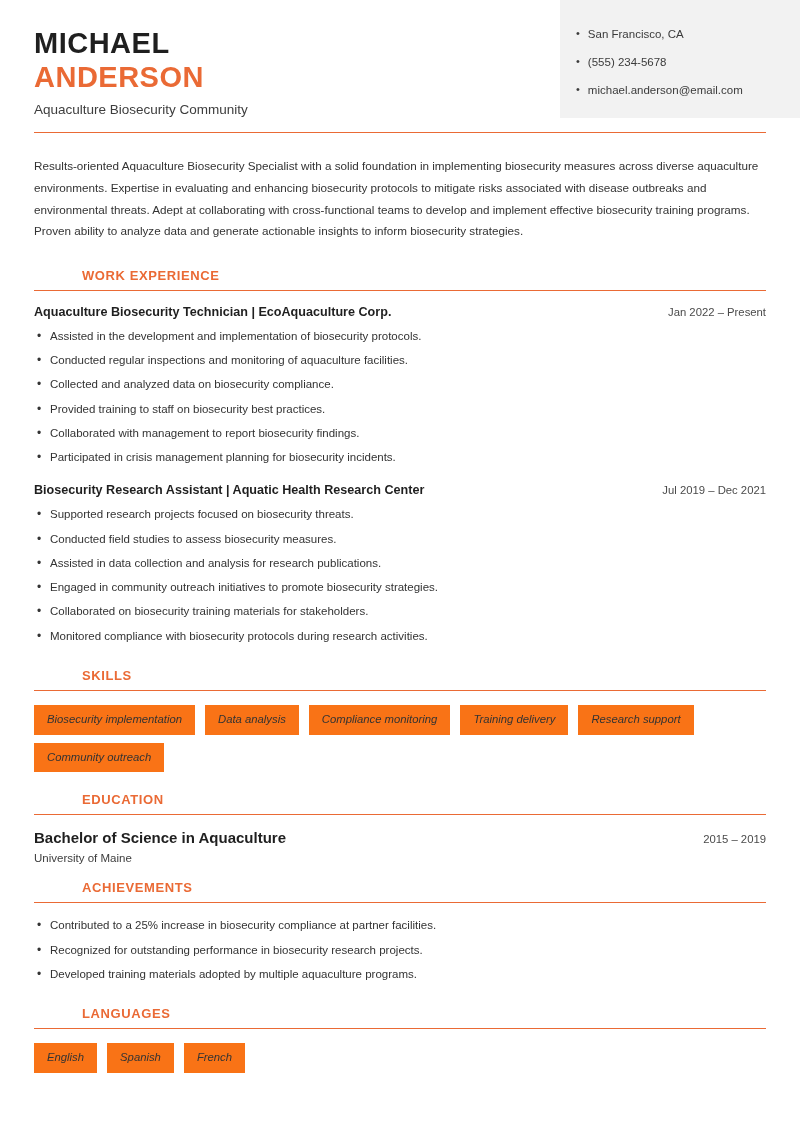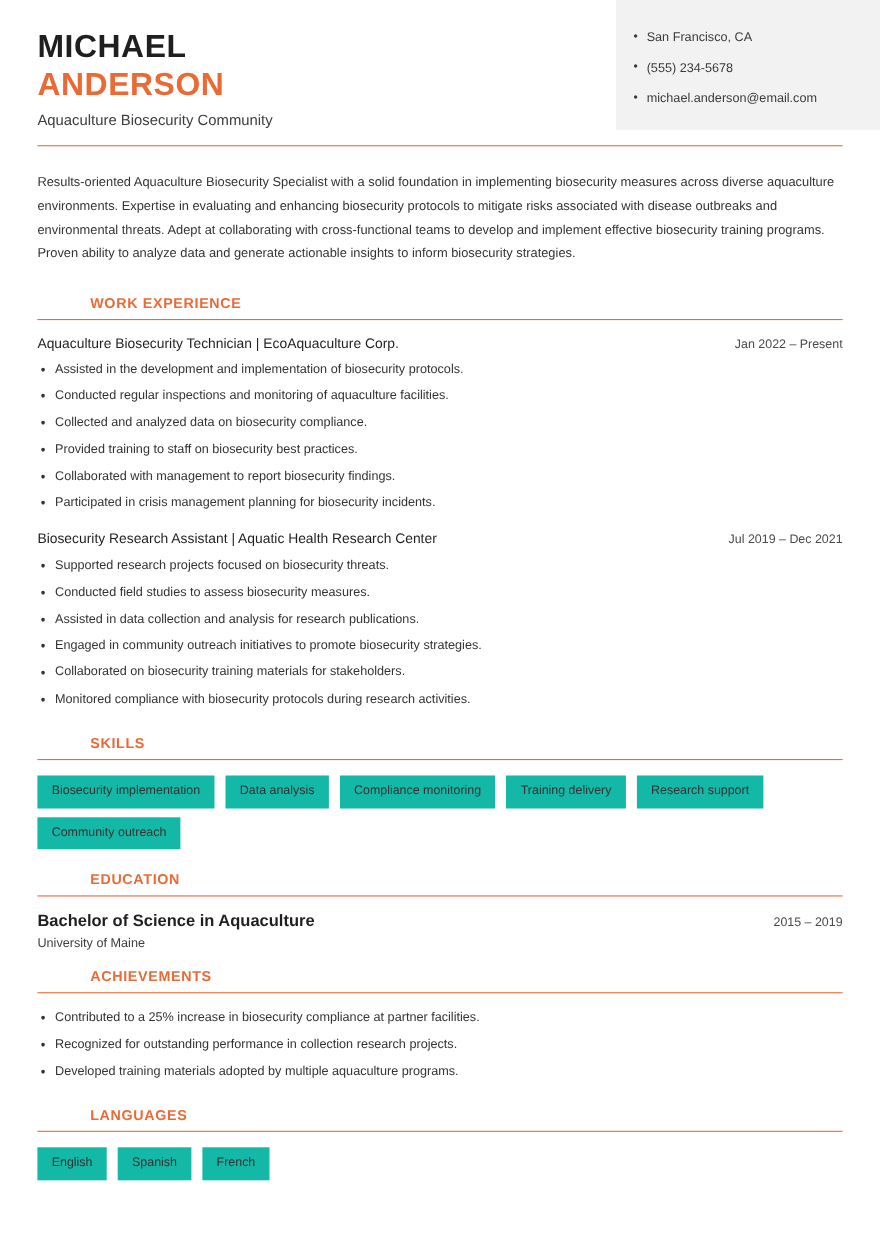--- a/index.html
+++ b/index.html
@@ -105,21 +105,21 @@
   
   .entry { margin-bottom: 16px; }
   .entry:last-child { margin-bottom: 0; }
   .entry-head {
     display: flex;
     justify-content: space-between;
     align-items: baseline;
   }
   .entry-title {
     font-size: 12.6px;
-    font-weight: normal;
+    font-weight: bold;
     color: #1f1f1f;
   }
   .entry-date {
     font-size: 11.3px;
     color: #4a4a4a;
     white-space: nowrap;
     padding-left: 16px;
   }
   .bullets {
     list-style: none;
@@ -142,26 +142,27 @@
     font-size: 12px;
   }
 
   
   .tags {
     display: flex;
     flex-wrap: wrap;
     gap: 8px 10px;
   }
   .tag {
-    background: #14b8a6;
+    background: #f97316;
     color: #333333;
     font-size: 11.3px;
     padding: 8px 13px;
     line-height: 1.2;
     white-space: nowrap;
+    font-style: italic;
   }
 
   
   .edu-head {
     display: flex;
     justify-content: space-between;
     align-items: baseline;
   }
   .edu-degree {
     font-size: 15px;
@@ -269,21 +270,21 @@
       </div>
       <div class="edu-school">University of Maine</div>
     </div>
   </div>
 
   <div class="section">
     <div class="section-title">ACHIEVEMENTS</div>
     <hr class="section-rule">
     <ul class="bullets">
       <li>Contributed to a 25% increase in biosecurity compliance at partner facilities.</li>
-      <li>Recognized for outstanding performance in collection research projects.</li>
+      <li>Recognized for outstanding performance in biosecurity research projects.</li>
       <li>Developed training materials adopted by multiple aquaculture programs.</li>
     </ul>
   </div>
 
   <div class="section">
     <div class="section-title">LANGUAGES</div>
     <hr class="section-rule">
     <div class="tags">
       <span class="tag">English</span>
       <span class="tag">Spanish</span>

